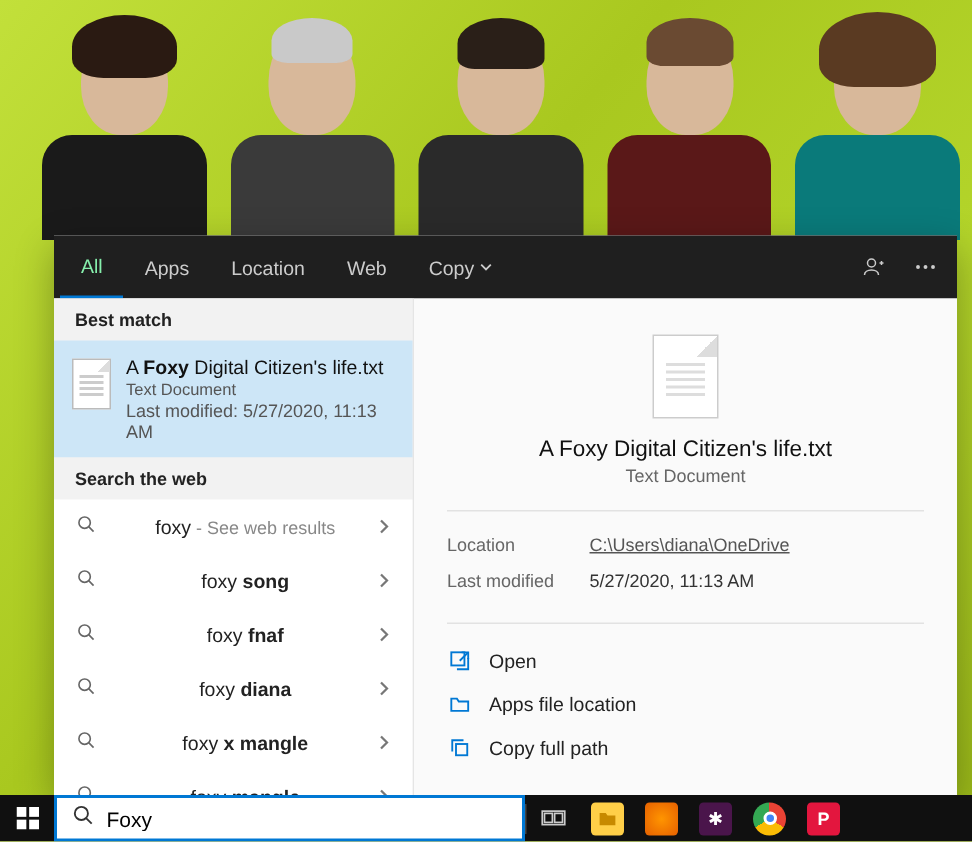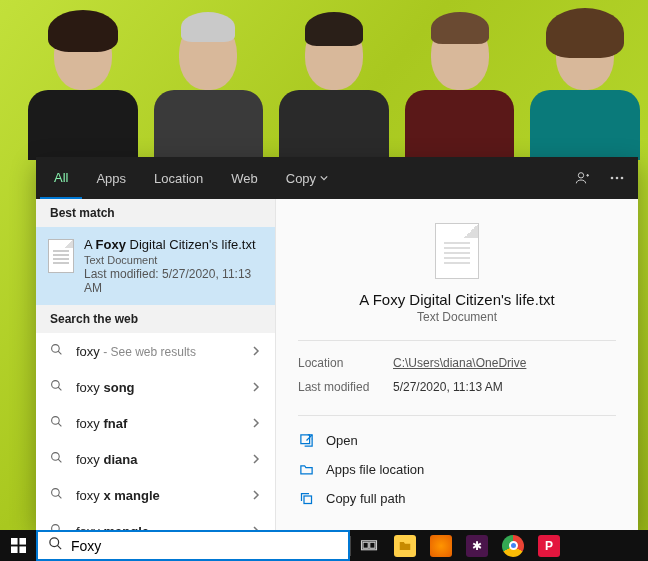--- a/index.html
+++ b/index.html
@@ -33,21 +33,21 @@
   .best-match { background: #cde6f7; padding: 10px 14px 10px 12px; display: flex; gap: 10px; cursor: pointer; }
   .doc-icon-sm { width: 26px; height: 34px; background: #fff; border: 1px solid #bbb; position: relative; flex-shrink: 0; margin-top:2px;}
   .doc-icon-sm::before { content:""; position:absolute; top:0; right:0; width:8px; height:8px; background:linear-gradient(135deg,transparent 50%,#ddd 50%); }
   .doc-icon-sm::after { content:""; position:absolute; left:4px; right:4px; top:10px; height:2px; background:#ccc; box-shadow:0 4px 0 #ccc,0 8px 0 #ccc,0 12px 0 #ccc; }
   .bm-title { font-size: 13px; color: #111; }
   .bm-title b { font-weight: 600; }
   .bm-sub { font-size: 11px; color: #555; margin-top: 2px; }
   .bm-meta { font-size: 12px; color: #555; margin-top: 1px; }
 
   .web-list { background: #fff; flex:1; overflow:hidden;}
-  .web-item { display: flex; align-items: center; height: 36px; padding: 0 14px; font-size: 13px; color: #222; cursor: pointer; }
+  .web-item { display: flex; align-items: center; height: 36px; padding: 0 14px; font-size: 13px; color: #222; cursor: pointer; text-align: center; }
   .search-glyph { width: 14px; margin-right: 12px; color: #666; flex-shrink:0;}
   .web-text { flex: 1; white-space: nowrap; overflow: hidden; text-overflow: ellipsis;}
   .web-text .q { font-weight: 400; }
   .web-text .rest { font-weight: 600; }
   .web-hint { color: #888; font-size: 12px; }
   .chev { color: #777; }
 
   .right { flex: 1; background: #fafafa; padding: 18px 22px; font-size: 12px; color: #333; overflow: hidden;}
   .doc-icon-lg { width: 44px; height: 56px; background: #fff; border: 1px solid #ccc; margin: 6px auto 12px; position: relative; }
   .doc-icon-lg::before { content:""; position:absolute; top:0; right:0; width:14px; height:14px; background:linear-gradient(135deg,transparent 50%,#ddd 50%); }

